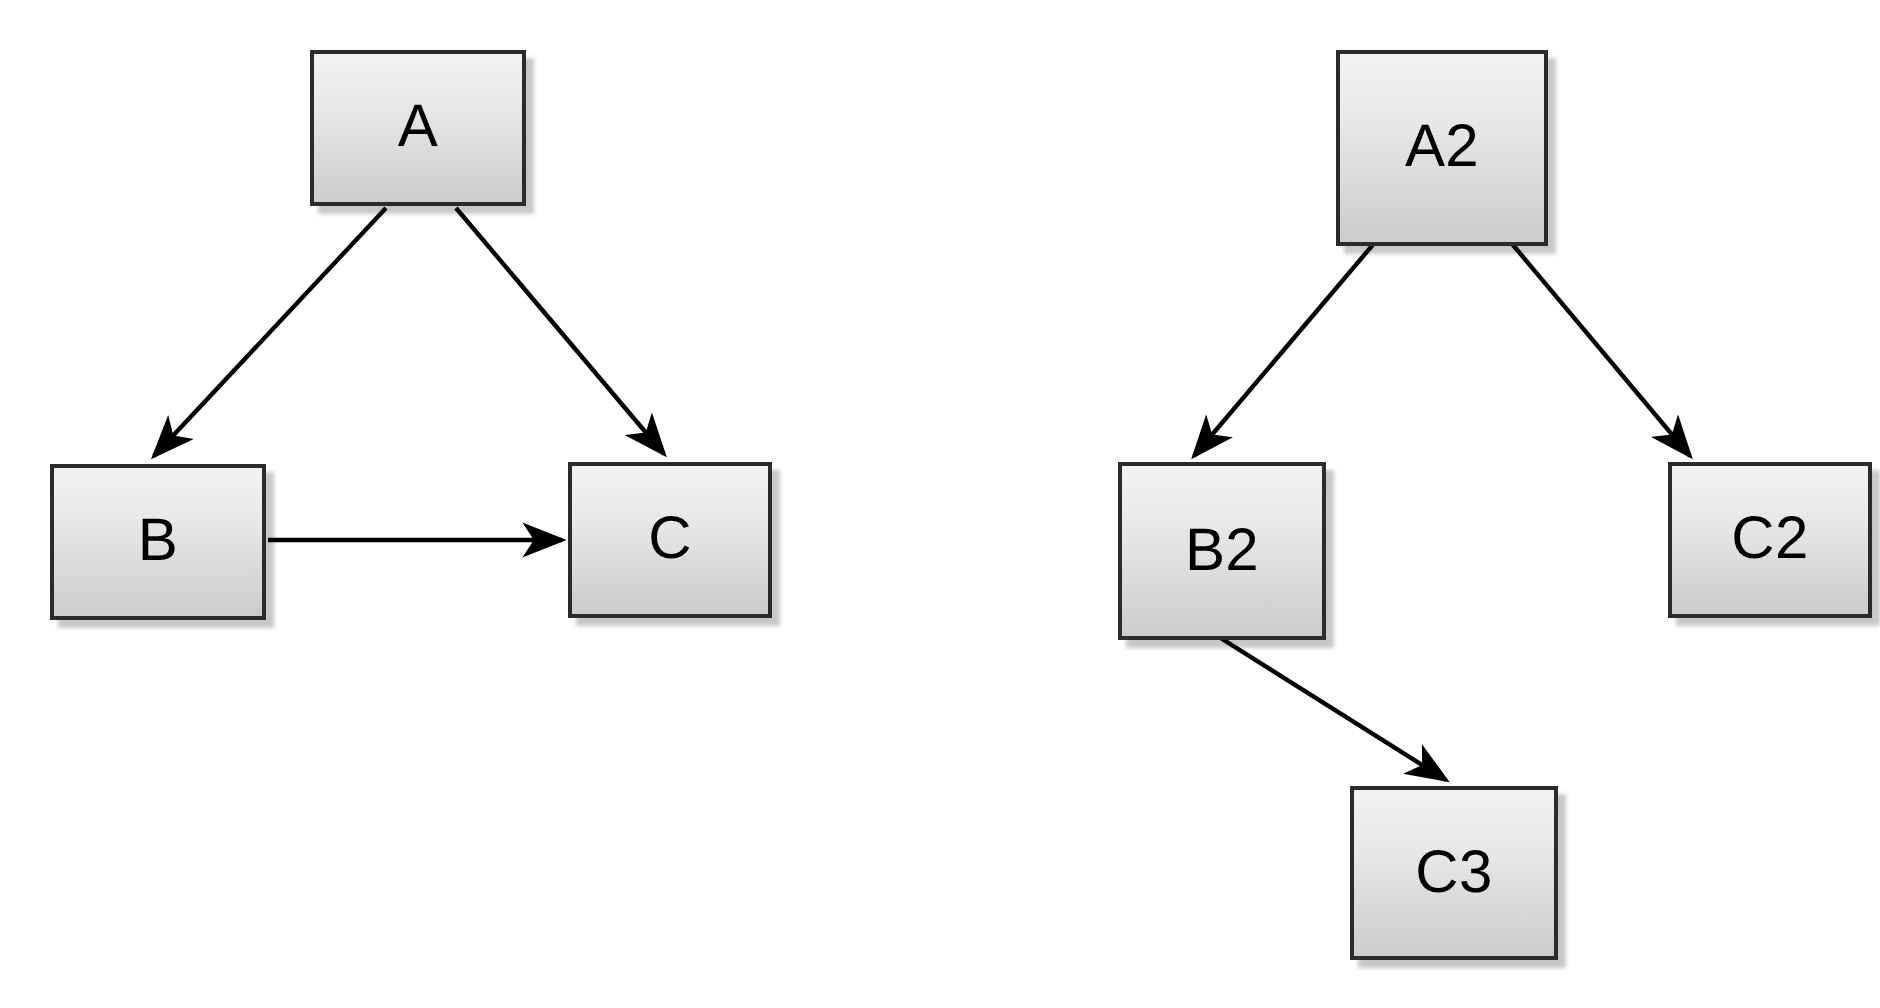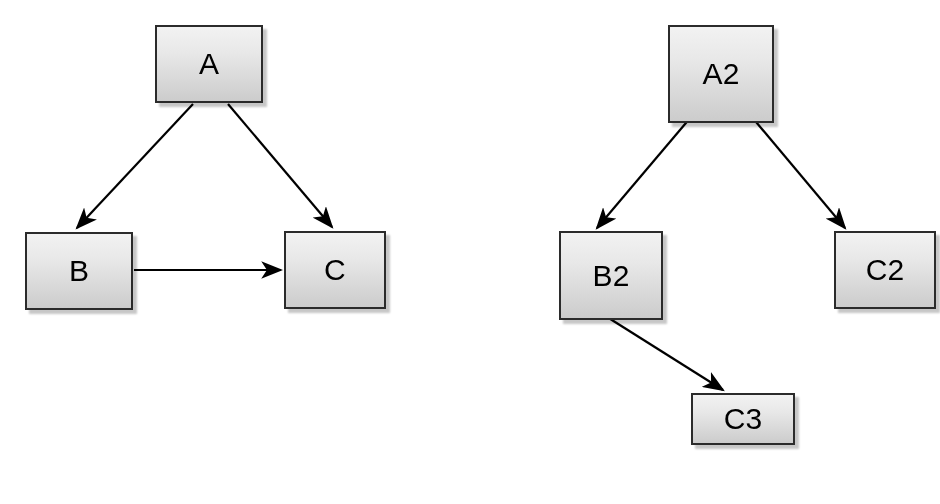--- a/index.html
+++ b/index.html
@@ -78,18 +78,18 @@
       </div>
       <div class="node" style="left: 668px; top: 25px; width: 106px; height: 98px; border-color: rgb(43, 43, 43); color: rgb(0, 0, 0);">
         <span class="node-label">A2</span>
       </div>
       <div class="node" style="left: 559px; top: 231px; width: 104px; height: 89px; border-color: rgb(43, 43, 43); color: rgb(0, 0, 0);">
         <span class="node-label">B2</span>
       </div>
       <div class="node" style="left: 798px; top: 231px; width: 102px; height: 78px; border-color: rgb(43, 43, 43); color: rgb(0, 0, 0); margin-left: 36px;">
         <span class="node-label">C2</span>
       </div>
-      <div class="node" style="left: 675px; top: 393px; width: 104px; height: 52px; border-color: rgb(43, 43, 43); color: rgb(0, 0, 0); margin-left: 16px;">
+      <div class="node" style="left: 675px; top: 393px; width: 104px; height: 87px; border-color: rgb(43, 43, 43); color: rgb(0, 0, 0);">
         <span class="node-label">C3</span>
       </div>
     </div>
 
 </div>
 
 </body></html>

